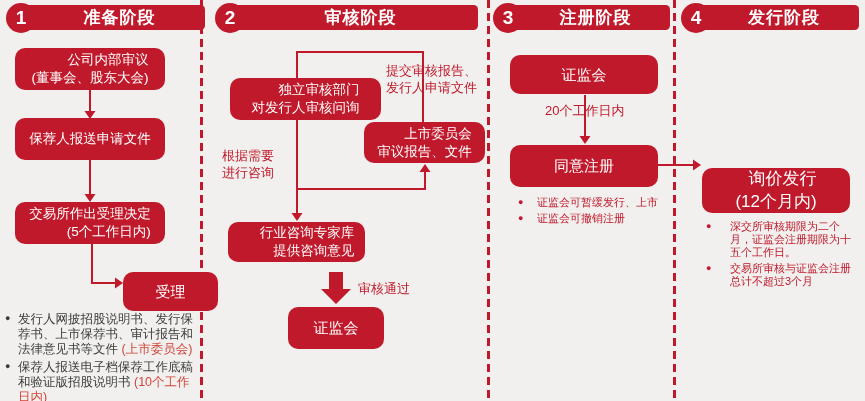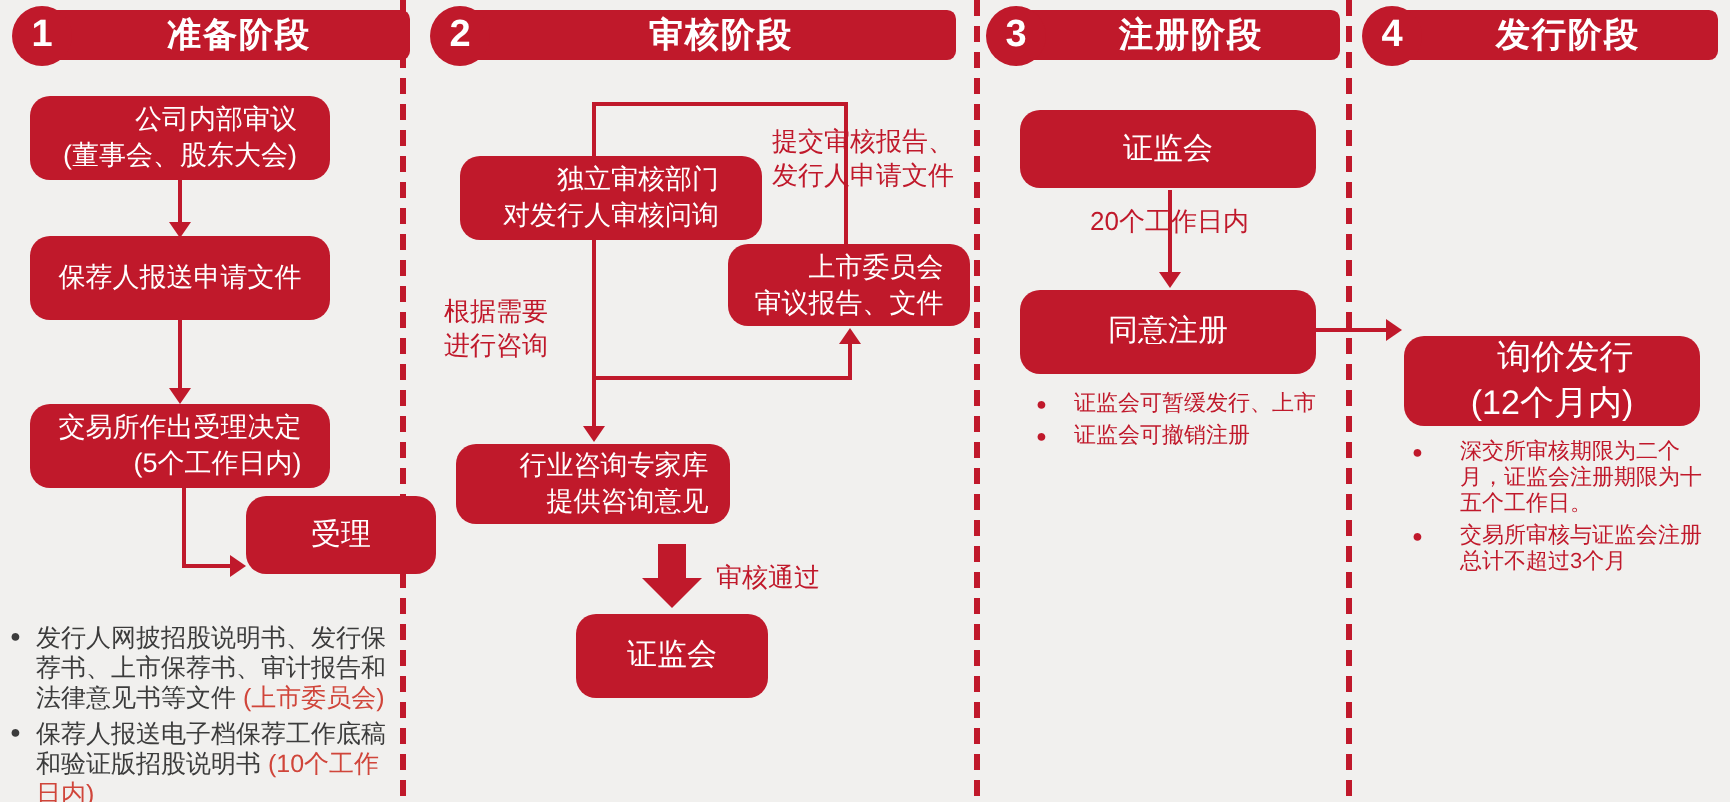--- a/index.html
+++ b/index.html
@@ -101,21 +101,21 @@
 
   <div class="hdr" style="left:8px;width:197px;">
     <span class="num">1</span>
     <span class="ttl">准备阶段</span>
   </div>
   <div class="fbox" style="left:15px;top:48px;width:150px;height:42px;">公司内部审议
 (董事会、股东大会)</div>
   <div class="fbox" style="left:15px;top:118px;width:150px;height:42px;">保荐人报送申请文件</div>
   <div class="fbox" style="left:15px;top:202px;width:150px;height:42px;">交易所作出受理决定
 (5个工作日内)</div>
-  <div class="fbox big" style="left:123px;top:248px;width:95px;height:39px;">受理</div>
+  <div class="fbox big" style="left:123px;top:272px;width:95px;height:39px;">受理</div>
   <div class="blist blist-dark" style="left:5px;top:312px;">
     <div class="bi"><span>发行人网披招股说明书、发行保荐书、上市保荐书、审计报告和法律意见书等文件 </span><span class="hl">(上市委员会)</span></div>
     <div class="bi"><span>保荐人报送电子档保荐工作底稿和验证版招股说明书 </span><span class="hl">(10个工作日内)</span></div>
   </div>
 
   <div class="hdr" style="left:217px;width:261px;">
     <span class="num">2</span>
     <span class="ttl">审核阶段</span>
   </div>
   <div class="fbox" style="left:230px;top:78px;width:151px;height:42px;">独立审核部门

